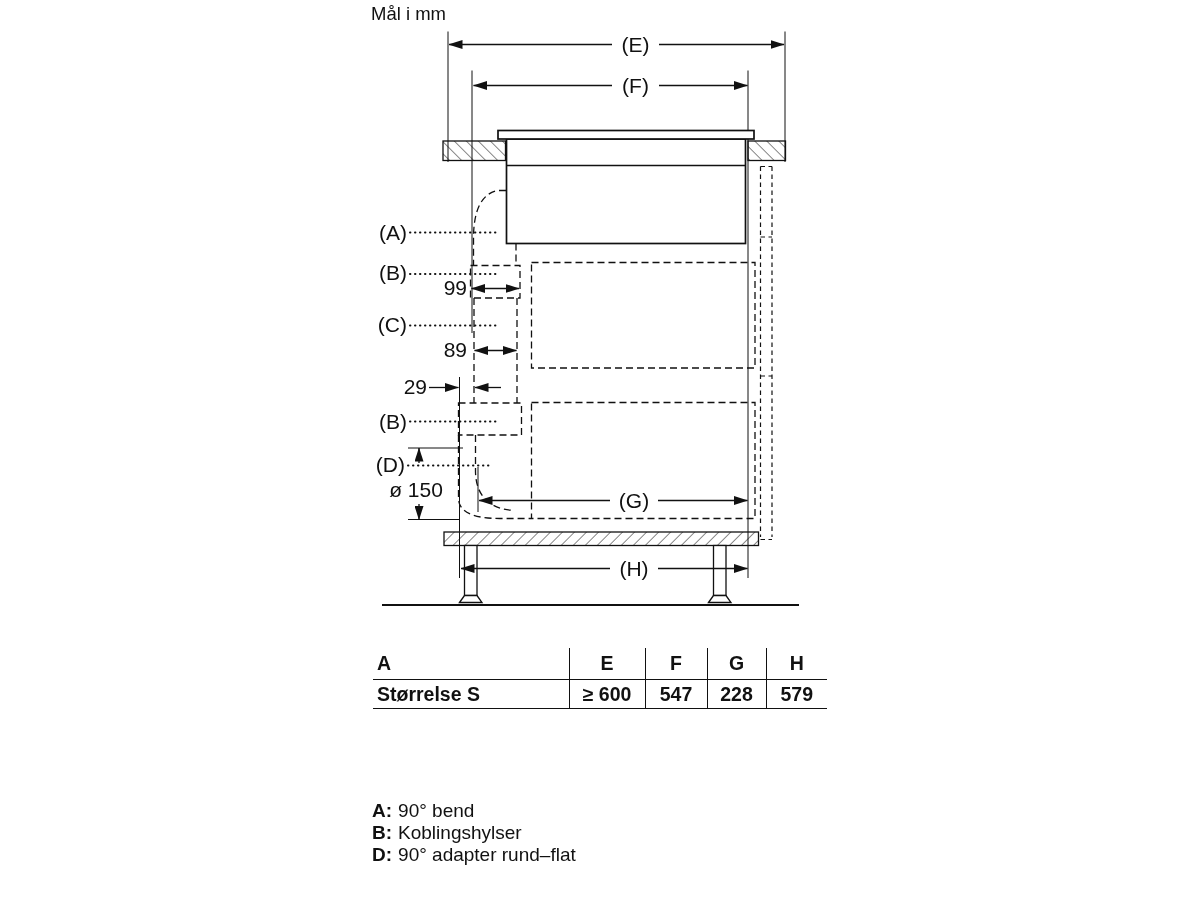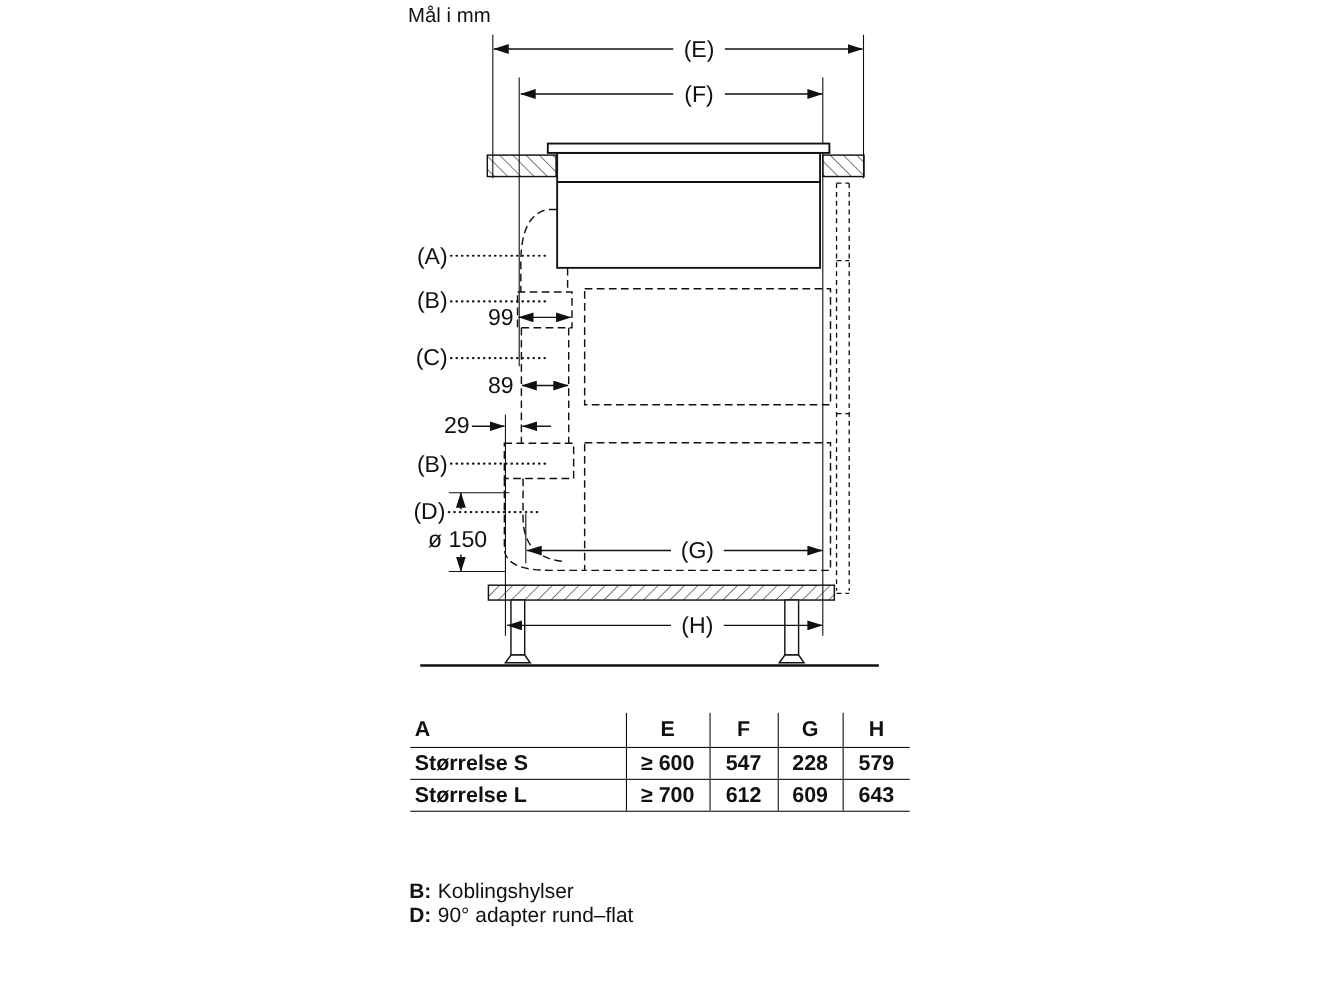--- a/index.html
+++ b/index.html
@@ -176,31 +176,27 @@
       </tr>
     </thead>
     <tbody>
       <tr>
         <td class="namecol">Størrelse S</td>
         <td class="vline">≥ 600</td>
         <td class="vline">547</td>
         <td class="vline">228</td>
         <td class="vline">579</td>
       </tr>
-      <tr>
-        <td class="namecol">Størrelse L</td>
-        <td class="vline">≥ 700</td>
-        <td class="vline">612</td>
-        <td class="vline">609</td>
-        <td class="vline">643</td>
-      </tr>
     </tbody>
   </table>
 
   <div class="legend">
+    <div>
+      <span class="lk">A:</span><span>90° bend</span>
+    </div>
     <div>
       <span class="lk">B:</span><span>Koblingshylser</span>
     </div>
     <div>
       <span class="lk">D:</span><span>90° adapter rund–flat</span>
     </div>
   </div>
 
 </div>
 

